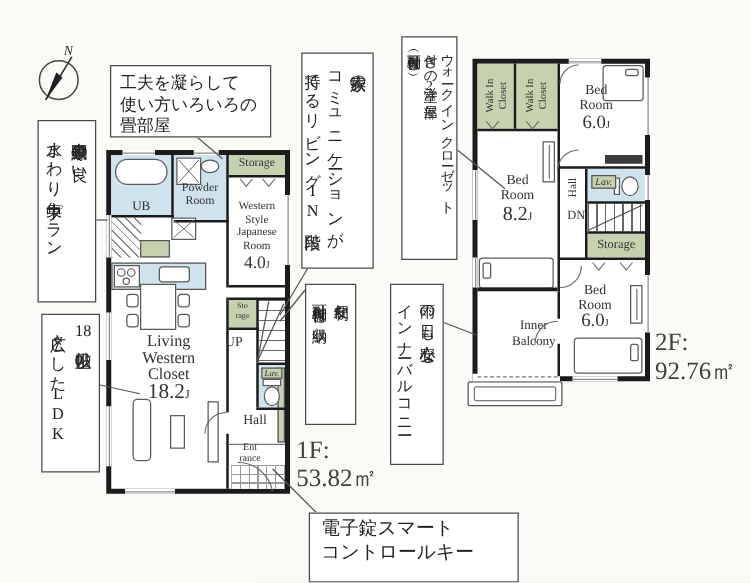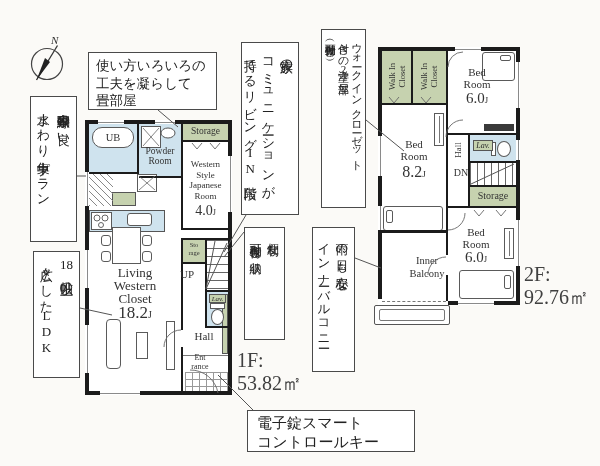--- a/index.html
+++ b/index.html
@@ -88,21 +88,21 @@
   <div class="furn" style="left:101px;top:235px;width:10px;height:11px;border-radius:3px;"></div>
   <div class="furn" style="left:101px;top:251px;width:10px;height:11px;border-radius:3px;"></div>
   <div class="furn" style="left:142px;top:235px;width:10px;height:11px;border-radius:3px;"></div>
   <div class="furn" style="left:142px;top:251px;width:10px;height:11px;border-radius:3px;"></div>
   <div class="furn" style="left:106px;top:319px;width:15px;height:50px;border-radius:4px;"></div>
   <div class="furn" style="left:136px;top:332px;width:12px;height:27px;"></div>
   <div class="furn" style="left:166px;top:321px;width:9px;height:49px;"></div>
   <div class="furn" style="left:210px;top:303px;width:15px;height:6px;"></div>
   <div class="furn" style="left:211px;top:309px;width:13px;height:16px;border-radius:50%;"></div>
 
-  <div class="lbl" style="left:95px;top:132px;width:36px;font-size:10.5px;">UB</div>
+  <div class="lbl" style="left:95px;top:160px;width:36px;font-size:10.5px;">UB</div>
   <div class="lbl" style="left:139px;top:146px;width:42px;font-size:9.5px;line-height:10px;">
     <div>Powder</div>
     <div>Room</div>
   </div>
   <div class="lbl" style="left:183px;top:126px;width:45px;font-size:9.5px;">Storage</div>
   <div class="lbl" style="left:183px;top:159px;width:45px;font-size:9px;line-height:10.5px;">
     <div>Western</div>
     <div>Style</div>
     <div>Japanese</div>
     <div>Room</div>
@@ -216,22 +216,22 @@
   <div class="arealabel" style="left:237px;top:349px;width:92px;">
     <div>1F:</div>
     <div>53.82㎡</div>
   </div>
   <div class="arealabel" style="left:524px;top:263px;width:76px;">
     <div>2F:</div>
     <div>92.76㎡</div>
   </div>
 
   <div class="callout" style="left:88px;top:52px;width:129px;height:58px;padding:4px 7px;font-size:13.5px;line-height:1.3;">
+    <div>工夫を凝らして</div>
     <div>使い方いろいろの</div>
-    <div>工夫を凝らして</div>
     <div>畳部屋</div>
   </div>
 
   <div class="callout vbox" style="left:30px;top:96px;width:47px;height:146px;padding:6px 3px;font-size:13px;line-height:1.55;">
     <div class="vcol">家事動線の良い</div>
     <div class="vcol">水まわり集中プラン</div>
   </div>
 
   <div class="callout vbox" style="left:33px;top:251px;width:47px;height:127px;padding:6px 3px;font-size:13px;line-height:1.55;">
     <div class="vcol"><span class="tcy">18</span><span>帖以上の</span></div>
@@ -253,21 +253,21 @@
     <div class="vcol">ウォークインクローゼット</div>
     <div class="vcol">付きの洋室2部屋</div>
     <div class="vcol">（可動棚付き）</div>
   </div>
 
   <div class="callout vbox" style="left:312px;top:227px;width:43px;height:145px;padding:6px 3px;font-size:12.5px;line-height:1.45;">
     <div class="vcol">雨の日も安心な</div>
     <div class="vcol">インナーバルコニー</div>
   </div>
 
-  <div class="callout" style="left:247px;top:410px;width:168px;height:42px;padding:3px 9px;font-size:15px;line-height:1.25;">
+  <div class="callout" style="left:247px;top:410px;width:168px;height:56px;padding:3px 9px;font-size:15px;line-height:1.25;">
     <div>電子錠スマート</div>
     <div>コントロールキー</div>
   </div>
 
   <svg class="overlay" width="600" height="466" viewBox="0 0 600 466">
 
     <g>
       <circle cx="47" cy="64" r="15.5" fill="none" stroke="#444" stroke-width="1.2"></circle>
       <line x1="57.5" y1="45.5" x2="36.5" y2="80" stroke="#333" stroke-width="1.3"></line>
       <path d="M36.5 80 L50 62 L45 58 Z" fill="#222"></path>

